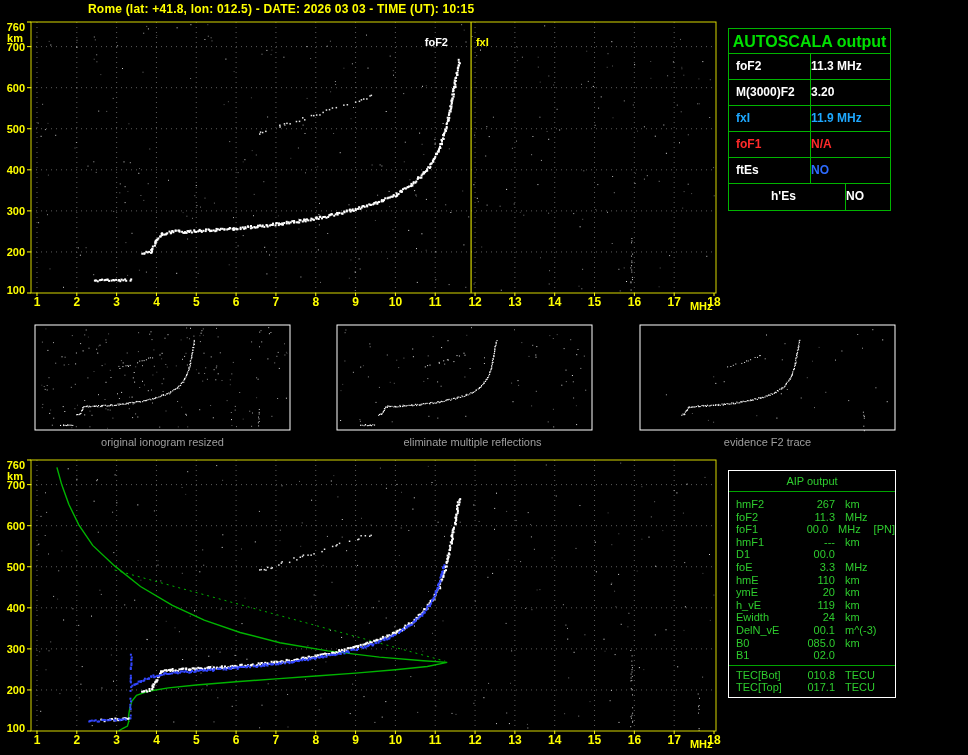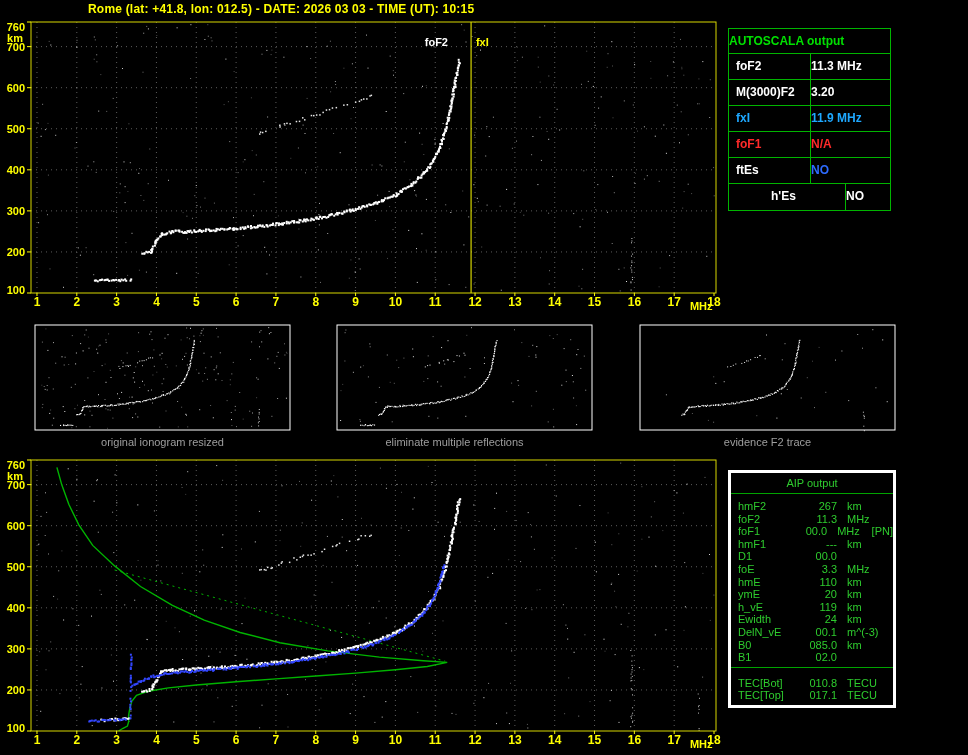--- a/index.html
+++ b/index.html
@@ -4,35 +4,35 @@
 <style>
   *{margin:0;padding:0;box-sizing:border-box;}
   html,body{background:#000;}
   body{width:968px;height:755px;position:relative;overflow:hidden;font-family:"Liberation Sans",sans-serif;}
   .title{position:absolute;left:88px;top:2px;color:#ffff00;font-size:12px;font-weight:bold;letter-spacing:.2px;white-space:pre;}
   #plots{position:absolute;left:0;top:0;}
   #plots text{font-family:"Liberation Sans",sans-serif;}
   .thumb-caption{position:absolute;top:436px;width:255px;text-align:center;color:#9e9e9e;font-size:11px;}
   
   .as-table{position:absolute;left:728px;top:28px;width:163px;border:1px solid #00b400;background:#000;}
-  .as-header{height:25px;line-height:25px;color:#00e000;font-weight:bold;font-size:12px;border-bottom:1px solid #00b400;}
+  .as-header{height:25px;line-height:25px;text-align:center;color:#00e000;font-weight:bold;font-size:16px;border-bottom:1px solid #00b400;}
   .as-row{display:flex;height:26px;line-height:25px;border-bottom:1px solid #00b400;font-size:12px;font-weight:bold;}
   .as-row:last-child{border-bottom:none;margin-left:35px;}
   .as-label{width:82px;padding-left:7px;border-right:1px solid #00b400;}
   .as-value{flex:1;text-align:left;}
   
-  .aip-table{position:absolute;left:728px;top:470px;width:168px;border:3px solid #ffffff;background:#000;color:#2ecc2e;font-size:11px;}
+  .aip-table{position:absolute;left:728px;top:470px;width:168px;border:1px solid #ffffff;background:#000;color:#2ecc2e;font-size:11px;}
   .aip-header{height:21px;line-height:21px;text-align:center;border-bottom:1px solid #00a400;}
   .aip-rows{padding:6px 0 3px 7px;}
   .aip-row{display:flex;height:12.6px;line-height:12.6px;white-space:pre;}
   .aip-label{width:63px;}
   .aip-value{width:36px;text-align:right;}
   .aip-unit{padding-left:10px;width:46px;}
   .aip-note{margin-left:2px;}
-  .aip-tec{border-top:1px solid #00a400;padding:9px 0 3px 7px;}
+  .aip-tec{border-top:1px solid #00a400;padding:3px 0 3px 7px;}
 </style>
 </head>
 <body>
 
 <div class="title">Rome (lat: +41.8, lon: 012.5) - DATE: 2026 03 03 - TIME (UT): 10:15</div>
 
 <svg id="plots" width="968" height="755">
     <g>
       <g>
         <line x1="36.973837209302324" y1="22" x2="36.973837209302324" y2="293" stroke="#5c5c5c" stroke-width="1" stroke-dasharray="1,4"></line>
@@ -2812,21 +2812,21 @@
         <rect x="863.8" y="417.7" width="1" height="1" fill="#cccccc"></rect>
         <rect x="863.8" y="416.0" width="1" height="1" fill="#cccccc"></rect>
         <rect x="863.3" y="414.8" width="1" height="1" fill="#cccccc"></rect>
         <rect x="862.9" y="411.7" width="1" height="1" fill="#cccccc"></rect>
       </g>
       <rect x="640" y="325" width="255" height="105" fill="none" stroke="#ffffff" stroke-width="1"></rect>
     </g>
   </svg>
 
 <div class="thumb-caption" style="left:35px">original ionogram resized</div>
-<div class="thumb-caption" style="left:327px">eliminate multiple reflections</div>
+<div class="thumb-caption" style="left:345px">eliminate multiple reflections</div>
 <div class="thumb-caption" style="left:640px">evidence F2 trace</div>
 
 <div class="as-table">
   <div class="as-header">AUTOSCALA output</div>
   <div id="as-rows">
       <div class="as-row">
         <span class="as-label" style="color: rgb(255, 255, 255);">foF2</span>
         <span class="as-value" style="color: rgb(255, 255, 255);">11.3 MHz</span>
       </div>
       <div class="as-row">

